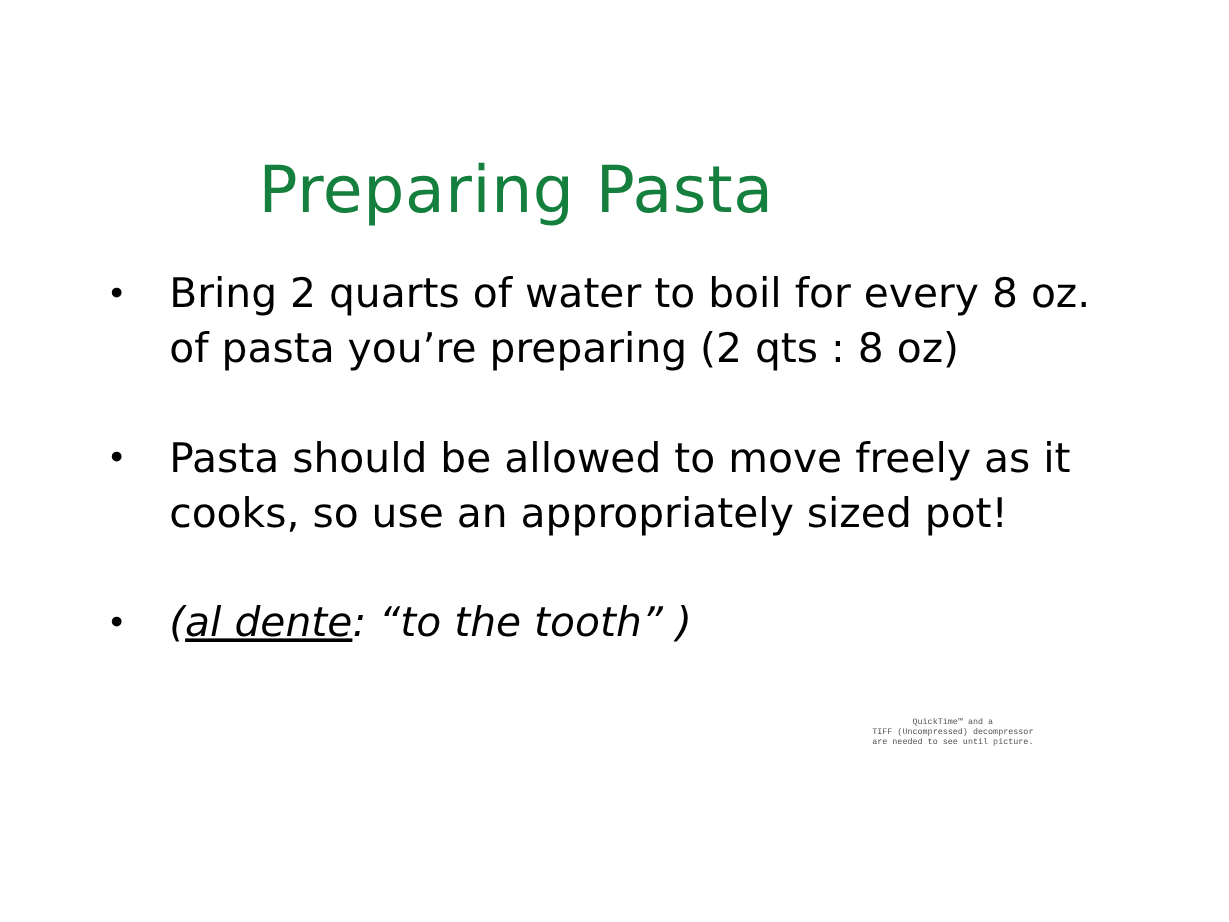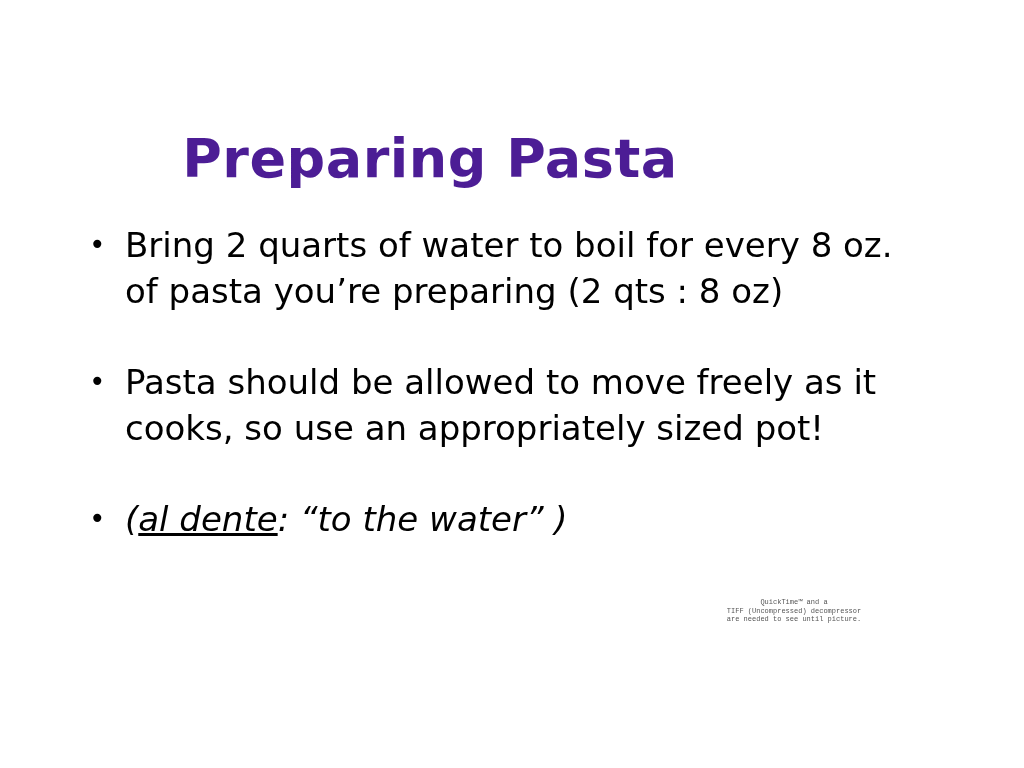--- a/index.html
+++ b/index.html
@@ -24,22 +24,22 @@
   
   .slide-title {
     position: absolute;
     left: 0;
     top: 92px;
     width: 860px;
     text-align: center;
     font-family: "DejaVu Sans", "Liberation Sans", sans-serif;
     font-size: 54px;
     line-height: 62px;
-    font-weight: 700;
-    color: #4c1d95;
+    font-weight: 400;
+    color: #15803d;
     letter-spacing: 0.5px;
     white-space: nowrap;
   }
 
   
   .body-list {
     position: absolute;
     left: 86px;
     top: 222px;
     width: 850px;
@@ -69,20 +69,21 @@
     top: 0;
     width: 20px;
     font-size: 28px;
     line-height: 46px;
     color: #000000;
     text-align: left;
   }
 
   .bullet-text {
     display: block;
+    margin-left: 16px;
   }
 
   
   .bullet-line {
     display: block;
     white-space: nowrap;
   }
 
   .italic-line {
     font-style: italic;
@@ -126,21 +127,21 @@
     </li>
 
     <li class="bullet-item">
       <span class="bullet-marker">•</span>
       <span class="bullet-text">Pasta should be allowed to move freely as it cooks, so use an appropriately sized pot!</span>
     </li>
 
     <li class="bullet-item">
       <span class="bullet-marker">•</span>
       <span class="bullet-text">
-        <span class="bullet-line italic-line"><span>(</span><span class="underline-term">al dente</span><span>: “to the water” )</span></span>
+        <span class="bullet-line italic-line"><span>(</span><span class="underline-term">al dente</span><span>: “to the tooth” )</span></span>
       </span>
     </li>
 
   </ul>
 
   <div class="qt-placeholder">
     <span class="qt-line">QuickTime™ and a</span>
     <span class="qt-line">TIFF (Uncompressed) decompressor</span>
     <span class="qt-line">are needed to see until picture.</span>
   </div>

